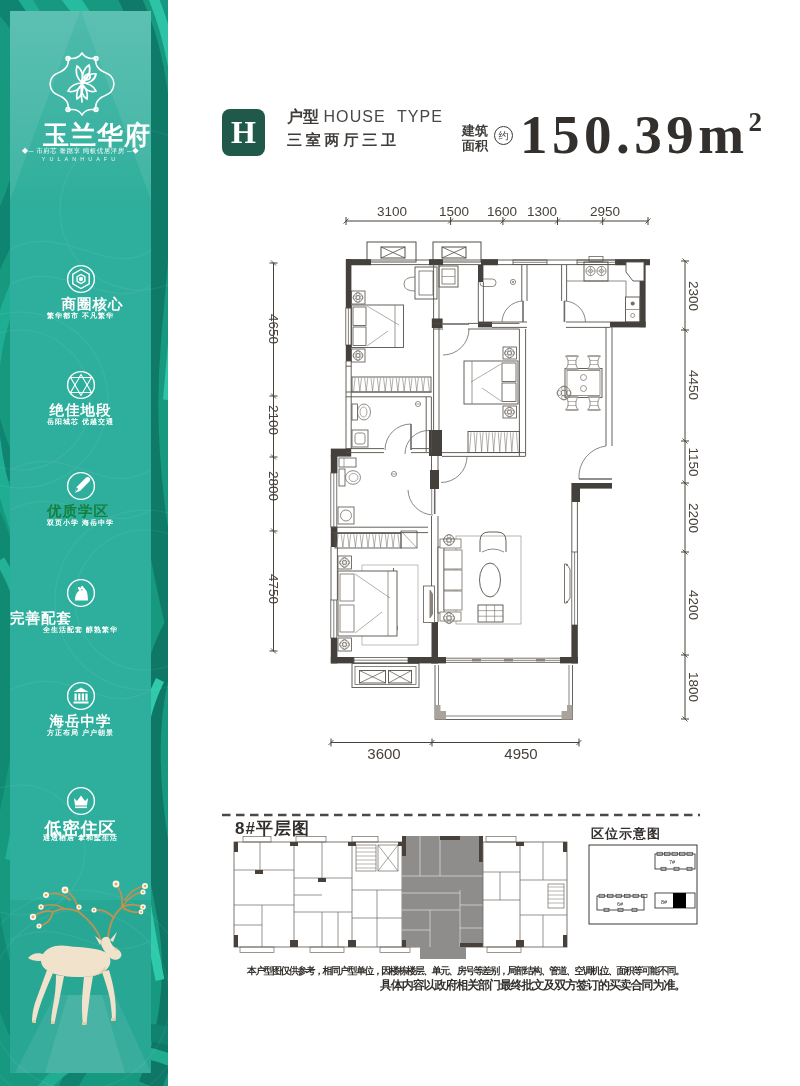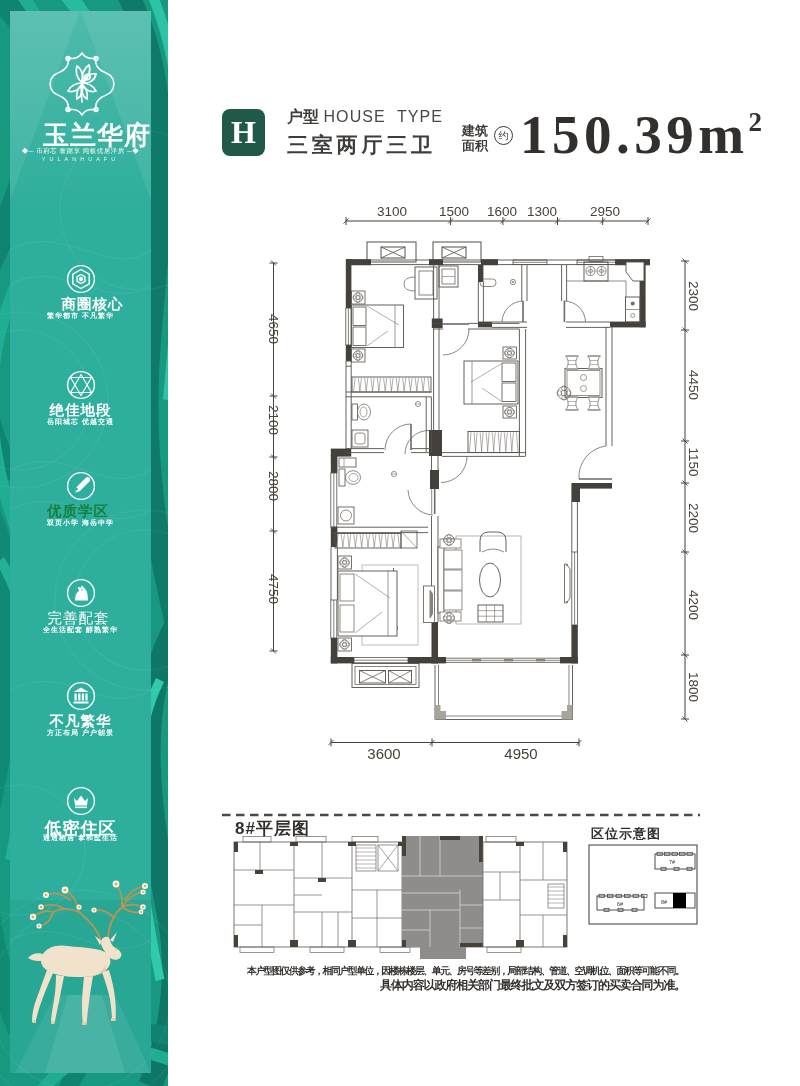--- a/index.html
+++ b/index.html
@@ -118,35 +118,35 @@
 <div class="abs" style="left:10px;top:502px;width:136px;text-align:center;color:#15803d;font-size:14.5px;font-weight:bold;letter-spacing:1px;">优质学区</div>
 <div class="abs" style="left:10px;top:518px;width:141px;text-align:center;color:#fff;font-size:7px;font-weight:bold;letter-spacing:1px;">双页小学 海岳中学</div>
 
 <div class="abs" style="left:10px;top:578px;width:141px;text-align:center;">
 <svg width="30" height="30" viewBox="0 0 30 30">
   <circle cx="15" cy="15" r="13.4" stroke="#fff" fill="none" stroke-width="1.4"></circle>
   <path d="M9,22.5 C9,18 10.5,14.8 13.2,12.6 L12,10.4 C11.6,9.6 12.2,8.8 13,9.1 L14.8,9.8 L15.3,8.2 C15.5,7.6 16.2,7.5 16.6,8 L18.6,10.6 C20.5,12.4 21.4,14.6 21.6,17.2 L22,22.5 Z" fill="#fff"></path>
   <circle cx="15.9" cy="11.8" r="0.7" fill="#2eae9c"></circle>
 </svg>
 </div>
-<div class="abs" style="left:10px;top:609px;width:137px;text-align:center;color:#fff;font-size:14.5px;font-weight:normal;letter-spacing:1px;">完善配套</div>
+<div class="abs" style="left:10px;top:609px;width:137px;text-align:left;color:#fff;font-size:14.5px;font-weight:bold;letter-spacing:1px;">完善配套</div>
 <div class="abs" style="left:10px;top:625px;width:141px;text-align:center;color:#fff;font-size:7px;font-weight:bold;letter-spacing:1px;">全生活配套 醇熟繁华</div>
 
 <div class="abs" style="left:10px;top:681px;width:141px;text-align:center;">
 <svg width="30" height="30" viewBox="0 0 30 30">
   <circle cx="15" cy="15" r="13.4" stroke="#fff" fill="none" stroke-width="1.4"></circle>
   <path d="M15,6.5 L22.5,11 L7.5,11 Z" fill="#fff"></path>
   <rect x="8.5" y="12.5" width="2.2" height="7" fill="#fff"></rect>
   <rect x="12.2" y="12.5" width="2.2" height="7" fill="#fff"></rect>
   <rect x="15.8" y="12.5" width="2.2" height="7" fill="#fff"></rect>
   <rect x="19.4" y="12.5" width="2.2" height="7" fill="#fff"></rect>
   <rect x="7.5" y="20.5" width="15" height="2" fill="#fff"></rect>
 </svg>
 </div>
-<div class="abs" style="left:10px;top:712px;width:141px;text-align:center;color:#fff;font-size:14.5px;font-weight:bold;letter-spacing:1px;">不凡繁华</div>
+<div class="abs" style="left:10px;top:712px;width:141px;text-align:center;color:#fff;font-size:14.5px;font-weight:bold;letter-spacing:1px;">海岳中学</div>
 <div class="abs" style="left:10px;top:728px;width:141px;text-align:center;color:#fff;font-size:7px;font-weight:bold;letter-spacing:1px;">方正布局 户户朝景</div>
 
 <div class="abs" style="left:10px;top:786px;width:141px;text-align:center;">
 <svg width="30" height="30" viewBox="0 0 30 30">
   <circle cx="15" cy="15" r="13.4" stroke="#fff" fill="none" stroke-width="1.4"></circle>
   <path d="M8,12 L11,15 L15,9.5 L19,15 L22,12 L21,19.5 L9,19.5 Z" fill="#fff"></path>
   <rect x="9" y="20.5" width="12" height="1.6" fill="#fff"></rect>
 </svg>
 </div>
 <div class="abs" style="left:10px;top:817px;width:141px;text-align:center;color:#fff;font-size:17px;font-weight:bold;letter-spacing:1px;">低密住区</div>
@@ -217,21 +217,21 @@
     <rect x="67" y="142" width="4.5" height="3"></rect>
         <rect x="96" y="138" width="4.5" height="3"></rect>
   </g>
 </svg>
 </div>
 
 <div class="abs" style="left:222px;top:109px;width:43px;height:47px;background:#20584a;border-radius:8px;color:#fff;text-align:center;line-height:47px;font-family:'Liberation Serif',serif;font-size:32px;font-weight:bold;">H</div>
 
 <div class="abs" style="left:287px;top:107px;color:#3f3c39;font-size:16px;font-weight:bold;">户型 <span style="font-weight:normal;letter-spacing:1.1px;color:#4a4744;">HOUSE&nbsp;&nbsp;TYPE</span></div>
 
-<div class="abs" style="left:287px;top:131px;color:#3f3c39;font-size:21px;font-weight:bold;letter-spacing:3.8px;">三室两厅三卫</div>
+<div class="abs" style="left:287px;top:131px;color:#3f3c39;font-size:15px;font-weight:bold;letter-spacing:3.8px;">三室两厅三卫</div>
 
 <div class="abs" style="left:462px;top:123px;color:#3f3c39;font-size:13px;font-weight:bold;line-height:15px;">建筑<br>面积</div>
 
 <div class="abs" style="left:494px;top:126px;width:17px;height:17px;border:1px solid #3f3c39;border-radius:50%;color:#3f3c39;font-size:10px;text-align:center;line-height:17px;">约</div>
 
 <div class="abs" style="left:520px;top:107px;color:#332f2c;font-family:'Liberation Serif',serif;font-size:55px;font-weight:bold;letter-spacing:4.5px;line-height:1;">150.39m<span style="font-size:27px;vertical-align:22px;letter-spacing:0;">2</span></div>
 
 <div class="abs" style="left:0;top:0;width:800px;height:782px;">
 <svg width="800" height="1086" viewBox="0 0 800 1086" id="plan">
 <g id="planroot">

